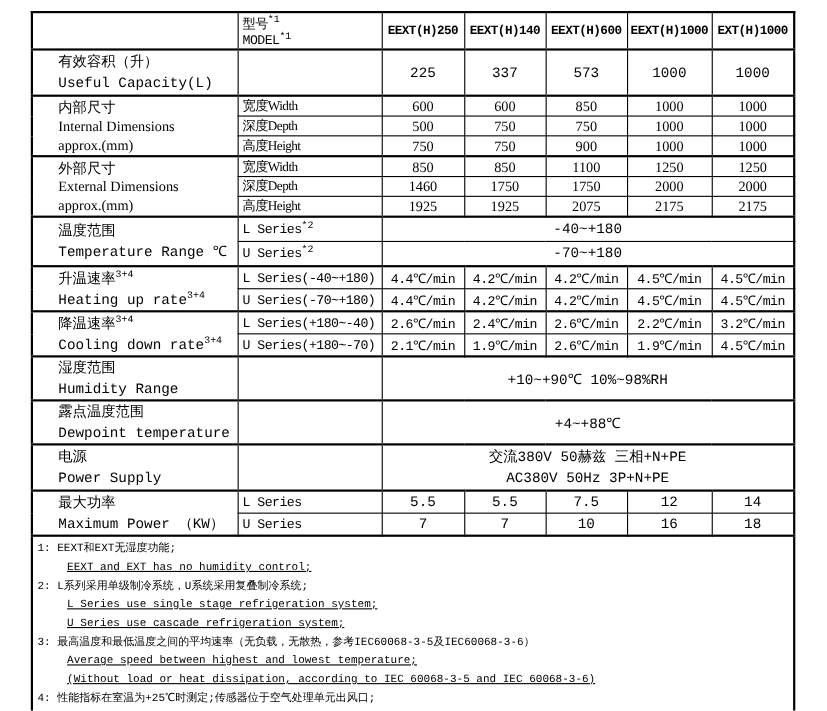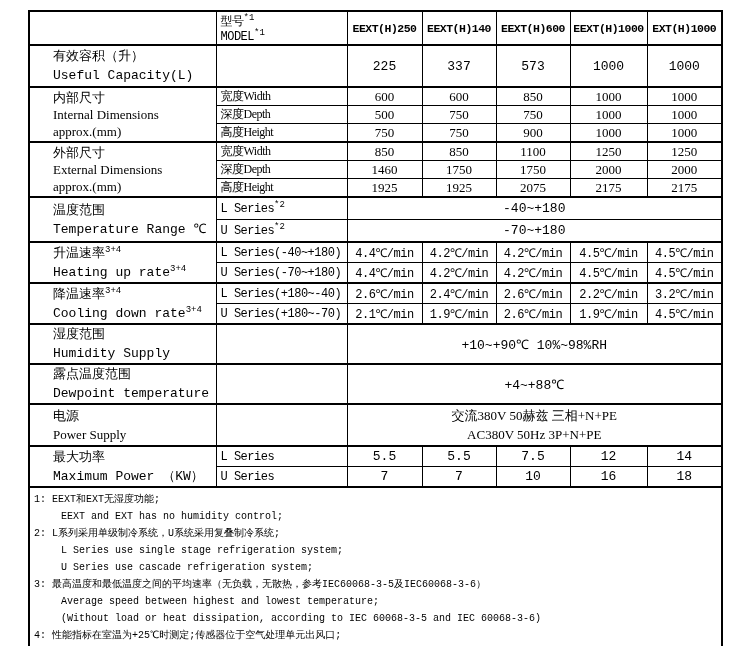--- a/index.html
+++ b/index.html
@@ -52,37 +52,37 @@
   .model-cell { text-align: center; font-size: 11.5px; letter-spacing: -0.5px; padding: 0 1px; font-weight: bold; }
   .rate { text-align: center; font-size: 12px; letter-spacing: -0.5px; padding: 0 1px; }
 
   tr.r-header td { height: 32px; }
   tr.r-capacity td { height: 40px; }
   tr.r-dim td { height: 17px; line-height: 17px; font-family: Liberation Serif, serif; }
   tr.r-temp td { height: 21px; }
   tr.r-rate td { height: 19px; }
   tr.r-humidity td { height: 34px; }
   tr.r-dewpoint td { height: 34px; }
-  tr.r-power td { height: 40px; font-family: Liberation Serif, serif; }
+  tr.r-power td { height: 40px; }
   tr.r-maxpower td { height: 19px; }
 
   .two-line { line-height: 19px; white-space: normal; }
   .three-line { line-height: 17px; white-space: normal; }
 
   sup { font-size: 9px; letter-spacing: 0; vertical-align: super; line-height: 0; }
 
   td.notes-cell {
     border-top: 2px solid #000000;
     padding: 3px 4px 4px 4px;
     vertical-align: top;
     text-align: left;
     white-space: normal;
   }
   .note-line { line-height: 17px; font-size: 10px; white-space: nowrap; }
-  .note-indent { padding-left: 27px; }
+  .note-indent { padding-left: 27px; text-decoration: underline; }
 </style>
 </head>
 <body>
 
 <div class="page">
   <table class="spec">
     <colgroup>
       <col class="c1">
         <col class="c2">
         <col class="c3">
@@ -230,21 +230,21 @@
       <td class="rate">2.1℃/min</td>
       <td class="rate">1.9℃/min</td>
       <td class="rate">2.6℃/min</td>
       <td class="rate">1.9℃/min</td>
       <td class="rate">4.5℃/min</td>
     </tr>
 
     <tr class="r-humidity group-start">
       <td class="lbl two-line">
         <div>湿度范围</div>
-        <div>Humidity Supply</div>
+        <div>Humidity Range</div>
       </td>
       <td class="sub"></td>
       <td class="val" colspan="5">+10~+90℃ 10%~98%RH</td>
     </tr>
 
     <tr class="r-dewpoint group-start">
       <td class="lbl two-line">
         <div>露点温度范围</div>
         <div>Dewpoint temperature</div>
       </td>

